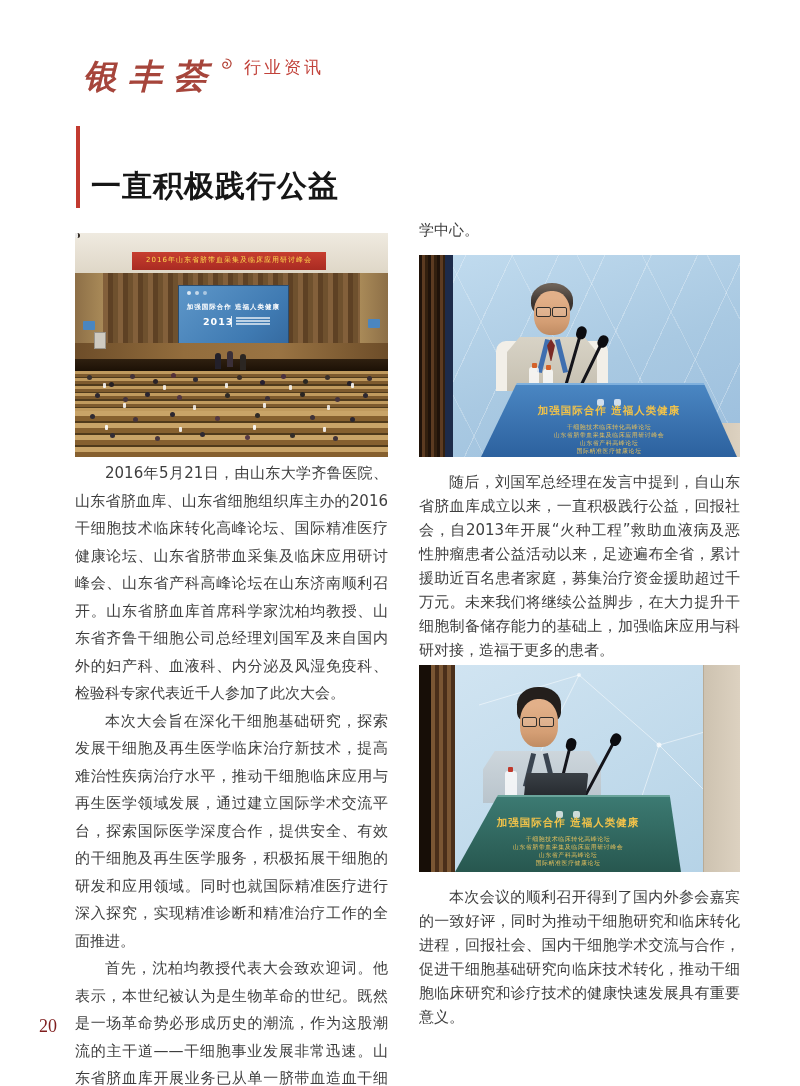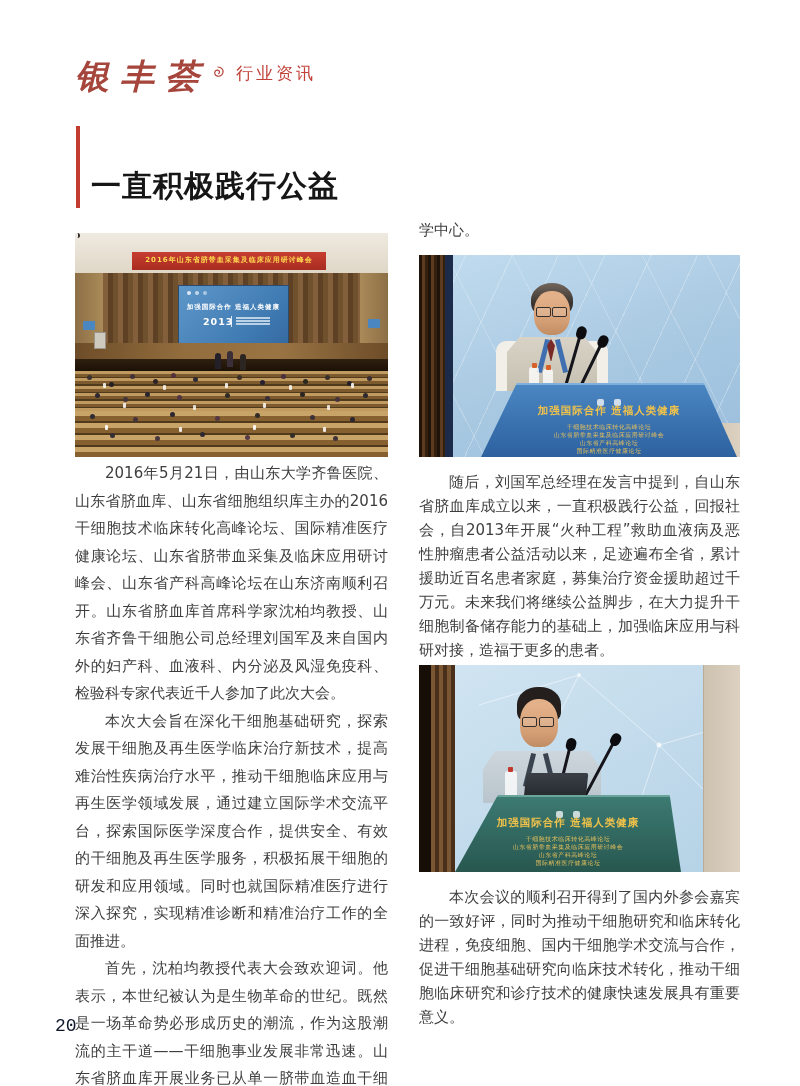--- a/index.html
+++ b/index.html
@@ -1,20 +1,20 @@
 <!DOCTYPE html>
 <html><head>
 <meta charset="utf-8">
 <style>
   html,body{margin:0;padding:0;background:#ffffff;}
   .page{position:relative;width:800px;height:1086px;background:#ffffff;overflow:hidden;
         font-family:"DejaVu Sans","Liberation Sans",sans-serif;}
 
   
-  .brand{position:absolute;left:75px;top:56px;display:flex;align-items:center;}
+  .brand{position:absolute;left:83px;top:56px;display:flex;align-items:flex-start;}
   .brand-logo{font-family:"DejaVu Serif","Liberation Serif",serif;font-style:italic;font-weight:700;
               font-size:34px;line-height:40px;color:#a6453b;letter-spacing:11px;}
   .brand-swirl{margin:0 4px 5px 0;}
   .brand-label{font-size:17px;color:#c2423a;letter-spacing:3px;margin:0 0 6px 6px;font-weight:500;}
 
   
   .title-block{position:absolute;left:76px;top:126px;display:flex;}
   .title-bar{width:4px;height:82px;background:#c23a30;margin-right:11px;}
   .title-text{margin:0;font-size:30px;line-height:40px;font-weight:900;color:#161616;letter-spacing:1px;}
 
@@ -28,21 +28,21 @@
   .mt12{margin-top:13px;}
 
   
   .photo{position:relative;overflow:hidden;}
   .abs{position:absolute;}
 
   
   .hall{width:313px;height:224px;background:#e9e4d9;}
   .hall-wall{left:0;top:0;width:313px;height:42px;background:linear-gradient(180deg,#efeae0,#ded6c6);}
   .hall-banner{left:57px;top:19px;width:194px;height:18px;background:linear-gradient(180deg,#c73e30,#a92b22);
-               color:#ffd84f;font-size:7px;font-weight:700;letter-spacing:1px;text-align:center;line-height:16px;}
+               color:#ffd84f;font-size:7px;font-weight:400;letter-spacing:1px;text-align:center;line-height:16px;}
   .hall-curtain{left:28px;top:40px;width:257px;height:72px;
      background:repeating-linear-gradient(90deg,#83603b 0 5px,#5e4124 5px 10px,#6f512e 10px 15px);}
   .hall-wallL{left:0;top:40px;width:28px;height:86px;background:linear-gradient(90deg,#8d6f47,#a98a58);}
   .hall-wallR{left:285px;top:40px;width:28px;height:86px;background:linear-gradient(90deg,#a98a58,#8d6f47);}
   .hall-sign{width:12px;height:9px;background:#4a86c0;border-radius:1px;}
   .hall-screen{left:103px;top:52px;width:109px;height:58px;border:1px solid #2b4c6e;
      background:linear-gradient(135deg,#5e97c9,#3f7ab2 70%,#356aa0);}
   .screen-title{position:absolute;left:0;top:17px;width:100%;text-align:center;color:#fff;
      font-size:6.5px;letter-spacing:1px;font-weight:700;}
   .screen-year{position:absolute;left:24px;top:30px;color:#fff;font-size:9.5px;font-weight:700;letter-spacing:1px;}
@@ -112,22 +112,22 @@
      font-size:10.5px;font-weight:700;letter-spacing:1px;}
   .podium-lines{position:absolute;left:0;top:38px;width:100%;text-align:center;color:#e6c05c;
      font-size:6px;line-height:8px;letter-spacing:.5px;}
   .bottle{width:10px;height:26px;border-radius:3px;background:rgba(255,255,255,.78);}
   .bottle:before{content:"";position:absolute;top:-4px;left:2.5px;width:5px;height:5px;border-radius:1px;background:#d4622a;}
   .bottle.red:before{background:#c0392b;}
   .laptop{background:linear-gradient(180deg,#3a4046,#24282d);border-radius:2px;transform:skewX(-6deg);}
   .net{left:0;top:0;}
 
   
-  .page-num{position:absolute;left:55px;top:1016px;font-family:Liberation Mono, monospace;
-     font-size:18px;color:#0f172a;}
+  .page-num{position:absolute;left:39px;top:1016px;font-family:Liberation Serif, serif;
+     font-size:18px;color:#7f1d1d;}
 </style>
 </head>
 <body>
 
 <div class="page">
 
   <div class="brand">
     <span class="brand-logo">银丰荟</span>
     <span class="brand-swirl">
       <svg width="16" height="16" viewBox="0 0 24 24">
@@ -258,18 +258,18 @@
         <div class="podium-title">加强国际合作  造福人类健康</div>
         <div class="podium-lines">
           <span>干细胞技术临床转化高峰论坛</span><br>
           <span>山东省脐带血采集及临床应用研讨峰会</span><br>
           <span>山东省产科高峰论坛</span><br>
           <span>国际精准医疗健康论坛</span>
         </div>
       </div>
     </div>
 
-    <p class="body-p mt12">本次会议的顺利召开得到了国内外参会嘉宾的一致好评，同时为推动干细胞研究和临床转化进程，免疫细胞、国内干细胞学术交流与合作，促进干细胞基础研究向临床技术转化，推动干细胞临床研究和诊疗技术的健康快速发展具有重要意义。</p>
+    <p class="body-p mt12">本次会议的顺利召开得到了国内外参会嘉宾的一致好评，同时为推动干细胞研究和临床转化进程，回报社会、国内干细胞学术交流与合作，促进干细胞基础研究向临床技术转化，推动干细胞临床研究和诊疗技术的健康快速发展具有重要意义。</p>
   </div>
 
   <div class="page-num">20</div>
 
 </div>
 
 </body></html>

